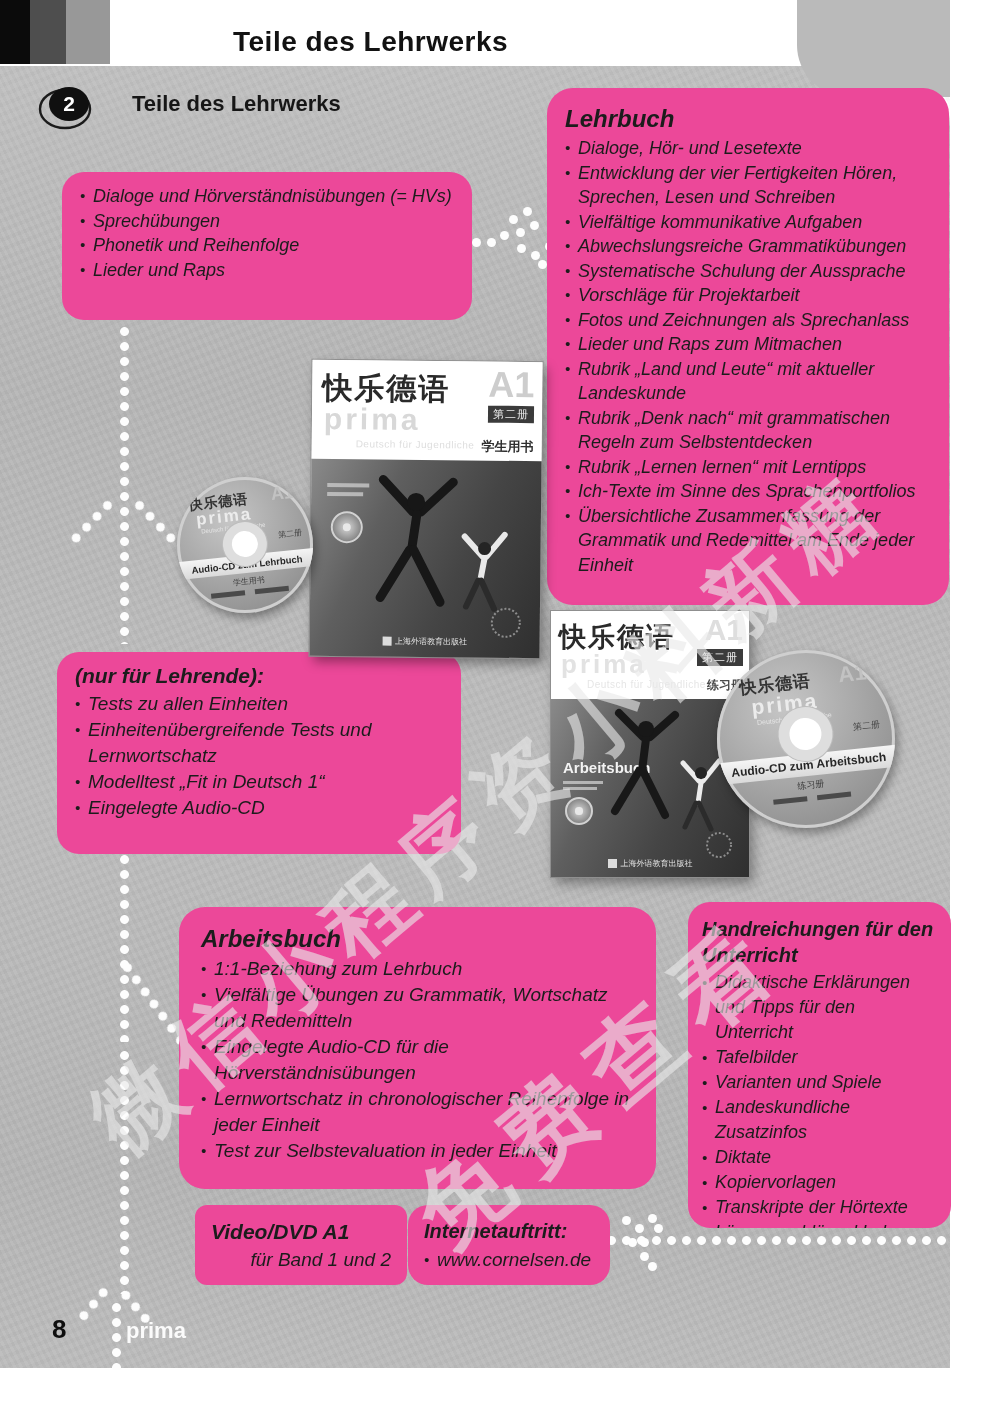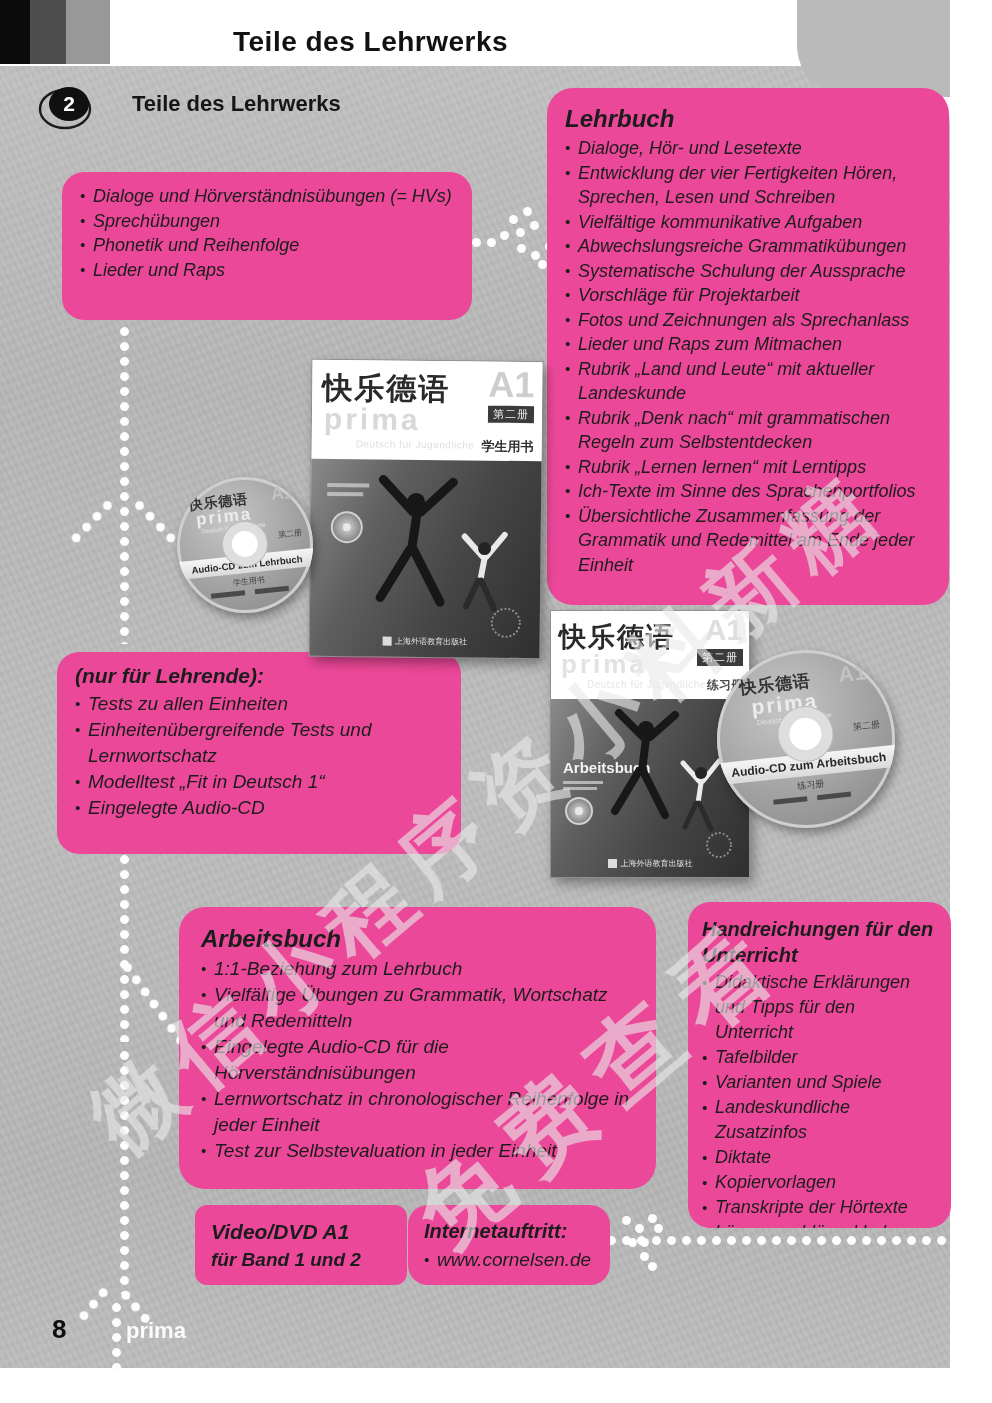--- a/index.html
+++ b/index.html
@@ -43,21 +43,21 @@
   .box-testheft .list{font-size:19px;line-height:26px;}
   .box-arbeitsbuch{left:179px;top:907px;width:477px;height:282px;border-radius:26px;padding-left:22px;}
   .box-arbeitsbuch .bt{font-size:24px;line-height:31px;margin-top:4px;}
   .box-arbeitsbuch .bst{font-size:20px;line-height:27px;}
   .box-arbeitsbuch .list{font-size:19px;line-height:26px;}
   .box-handreichungen{left:688px;top:902px;width:263px;height:326px;padding:12px 14px;}
   .box-handreichungen .bt{font-size:20px;line-height:26px;}
   .box-handreichungen .list{font-size:18px;line-height:25px;}
   .box-video{left:182px;top:1205px;width:212px;height:80px;border-radius:12px;padding:11px 16px;margin-left:13px;}
   .box-video .bt{font-size:21px;line-height:27px;}
-  .box-video .bst{font-weight:700;font-size:19px;}
+  .box-video .bst{font-weight:400;font-size:19px;text-align:right;}
   .box-internet{left:408px;top:1205px;width:202px;height:80px;border-radius:20px;padding:11px 16px;}
   .box-internet .bt{font-size:20px;line-height:27px;}
   .box-internet .list{font-size:19px;line-height:26px;}
 
   
   .dl-v{width:9px;background-image:radial-gradient(circle,#fdfdfd 4px,rgba(255,255,255,0) 4.8px);
         background-size:9px 15px;background-repeat:repeat-y;z-index:2;}
   .dl-h{height:9px;background-image:radial-gradient(circle,#fdfdfd 4px,rgba(255,255,255,0) 4.8px);
         background-size:15px 9px;background-repeat:repeat-x;z-index:2;}
   .dcl{width:9px;height:9px;border-radius:50%;background:#fdfdfd;z-index:2;}

